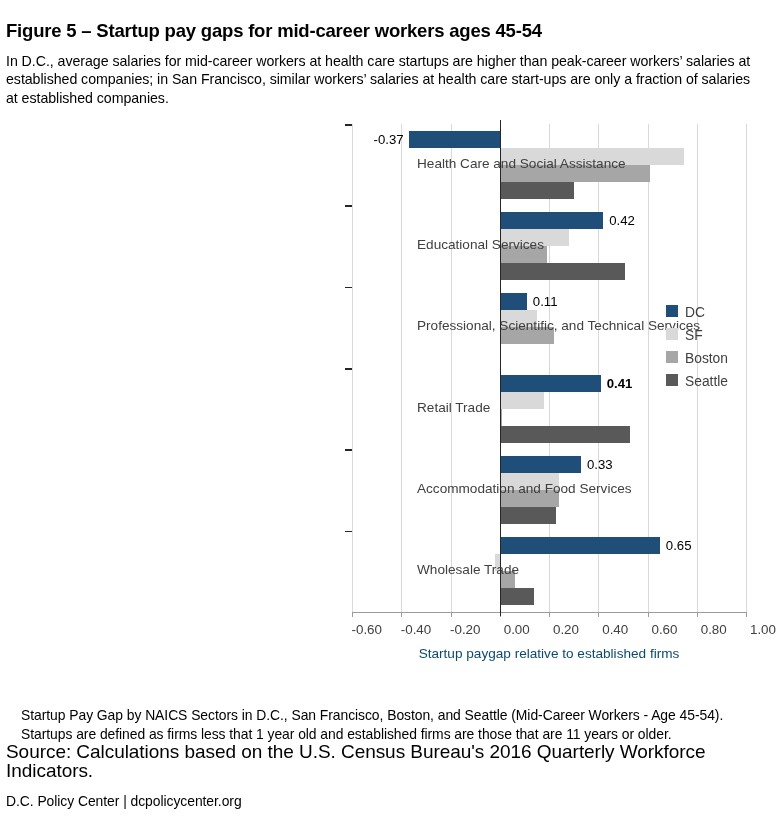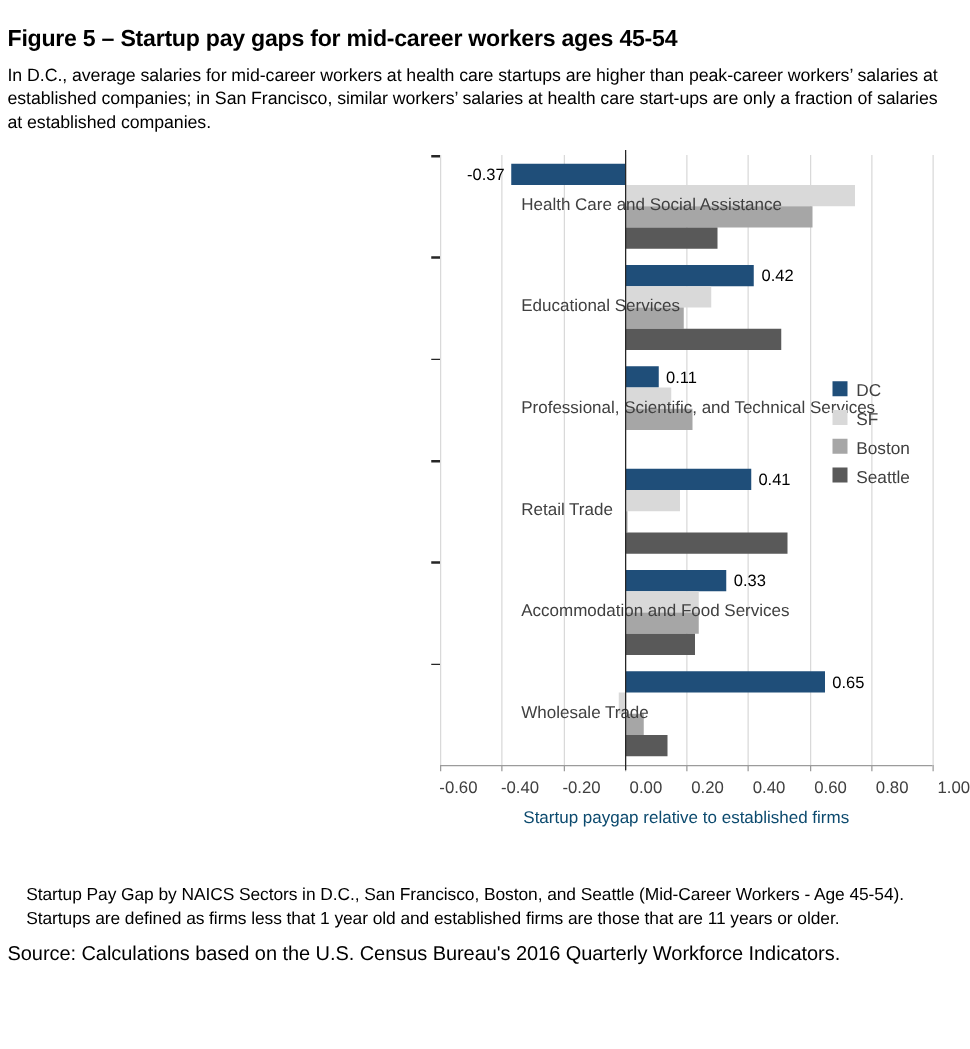--- a/index.html
+++ b/index.html
@@ -74,21 +74,21 @@
 
   
   .legend{position:absolute;left:666px;top:195px;}
   .legend-row{display:flex;align-items:flex-start;height:23px;}
   .legend-swatch{width:12px;height:12px;margin-right:7px;flex:0 0 auto;}
   .legend-text{font-size:13.8px;color:#404040;white-space:nowrap;}
 
   
   .footer{position:absolute;left:6px;top:706px;width:762px;}
   .foot-note{font-size:13.9px;line-height:18.6px;letter-spacing:-0.05px;margin-left:15px;}
-  .foot-src{font-size:16px;line-height:18.6px;margin-top:12px;letter-spacing:-0.05px;}
+  .foot-src{font-size:19px;line-height:18.6px;margin-top:0;letter-spacing:-0.05px;}
   .foot-brand{font-size:13.9px;line-height:18.6px;margin-top:12px;letter-spacing:-0.05px;}
 </style>
 </head>
 <body>
 
 <div class="page">
 
   <h1 class="fig-title">Figure 5 – Startup pay gaps for mid-career workers ages 45-54</h1>
   <p class="fig-subtitle">In D.C., average salaries for mid-career workers at health care startups are higher than peak-career workers’ salaries at established companies; in San Francisco, similar workers’ salaries at health care start-ups are only a fraction of salaries at established companies.</p>
 
@@ -113,21 +113,21 @@
         <div class="bar-label" style="top: 88px; left: 257.175px;">0.42</div>
         <div class="bar" title="SF: 0.28" style="left: 147.75px; top: 105px; width: 68.95px; background: rgb(217, 217, 217);"></div>
         <div class="bar" title="Boston: 0.19" style="left: 147.75px; top: 122px; width: 46.7875px; background: rgb(166, 166, 166);"></div>
         <div class="bar" title="Seattle: 0.51" style="left: 147.75px; top: 139px; width: 125.587px; background: rgb(89, 89, 89);"></div>
         <div class="bar" title="DC: 0.11" style="left: 147.75px; top: 169.333px; width: 27.0875px; background: rgb(31, 78, 121);"></div>
         <div class="bar-label" style="top: 169.333px; left: 180.837px;">0.11</div>
         <div class="bar" title="SF: 0.15" style="left: 147.75px; top: 186.333px; width: 36.9375px; background: rgb(217, 217, 217);"></div>
         <div class="bar" title="Boston: 0.22" style="left: 147.75px; top: 203.333px; width: 54.175px; background: rgb(166, 166, 166);"></div>
         <div class="bar" title="Seattle: 0" style="left: 147.75px; top: 220.333px; width: 0px; background: rgb(89, 89, 89);"></div>
         <div class="bar" title="DC: 0.41" style="left: 147.75px; top: 250.667px; width: 100.963px; background: rgb(31, 78, 121);"></div>
-        <div class="bar-label" style="top: 250.667px; left: 254.712px;">0.41</div>
+        <div class="bar-label" style="top: 250.667px; left: 254.712px; font-weight: bold;">0.41</div>
         <div class="bar" title="SF: 0.18" style="left: 147.75px; top: 267.667px; width: 44.325px; background: rgb(217, 217, 217);"></div>
         <div class="bar" title="Boston: 0.01" style="left: 147.75px; top: 284.667px; width: 2.4625px; background: rgb(166, 166, 166);"></div>
         <div class="bar" title="Seattle: 0.53" style="left: 147.75px; top: 301.667px; width: 130.512px; background: rgb(89, 89, 89);"></div>
         <div class="bar" title="DC: 0.33" style="left: 147.75px; top: 332px; width: 81.2625px; background: rgb(31, 78, 121);"></div>
         <div class="bar-label" style="top: 332px; left: 235.012px;">0.33</div>
         <div class="bar" title="SF: 0.24" style="left: 147.75px; top: 349px; width: 59.1px; background: rgb(217, 217, 217);"></div>
         <div class="bar" title="Boston: 0.24" style="left: 147.75px; top: 366px; width: 59.1px; background: rgb(166, 166, 166);"></div>
         <div class="bar" title="Seattle: 0.23" style="left: 147.75px; top: 383px; width: 56.6375px; background: rgb(89, 89, 89);"></div>
         <div class="bar" title="DC: 0.65" style="left: 147.75px; top: 413.333px; width: 160.062px; background: rgb(31, 78, 121);"></div>
         <div class="bar-label" style="top: 413.333px; left: 313.812px;">0.65</div>
@@ -184,15 +184,16 @@
         <div class="legend-row">
           <span class="legend-swatch" style="background: rgb(89, 89, 89);"></span>
           <span class="legend-text">Seattle</span>
         </div>
       </div>
     </div>
 
   <div class="footer">
     <div class="foot-note">Startup Pay Gap by NAICS Sectors in D.C., San Francisco, Boston, and Seattle (Mid-Career Workers - Age 45-54). Startups are defined as firms less that 1 year old and established firms are those that are 11 years or older.</div>
     <div class="foot-src">Source: Calculations based on the U.S. Census Bureau's 2016 Quarterly Workforce Indicators.</div>
+    <div class="foot-brand">D.C. Policy Center  |  dcpolicycenter.org</div>
   </div>
 
 </div>
 
 </body></html>

